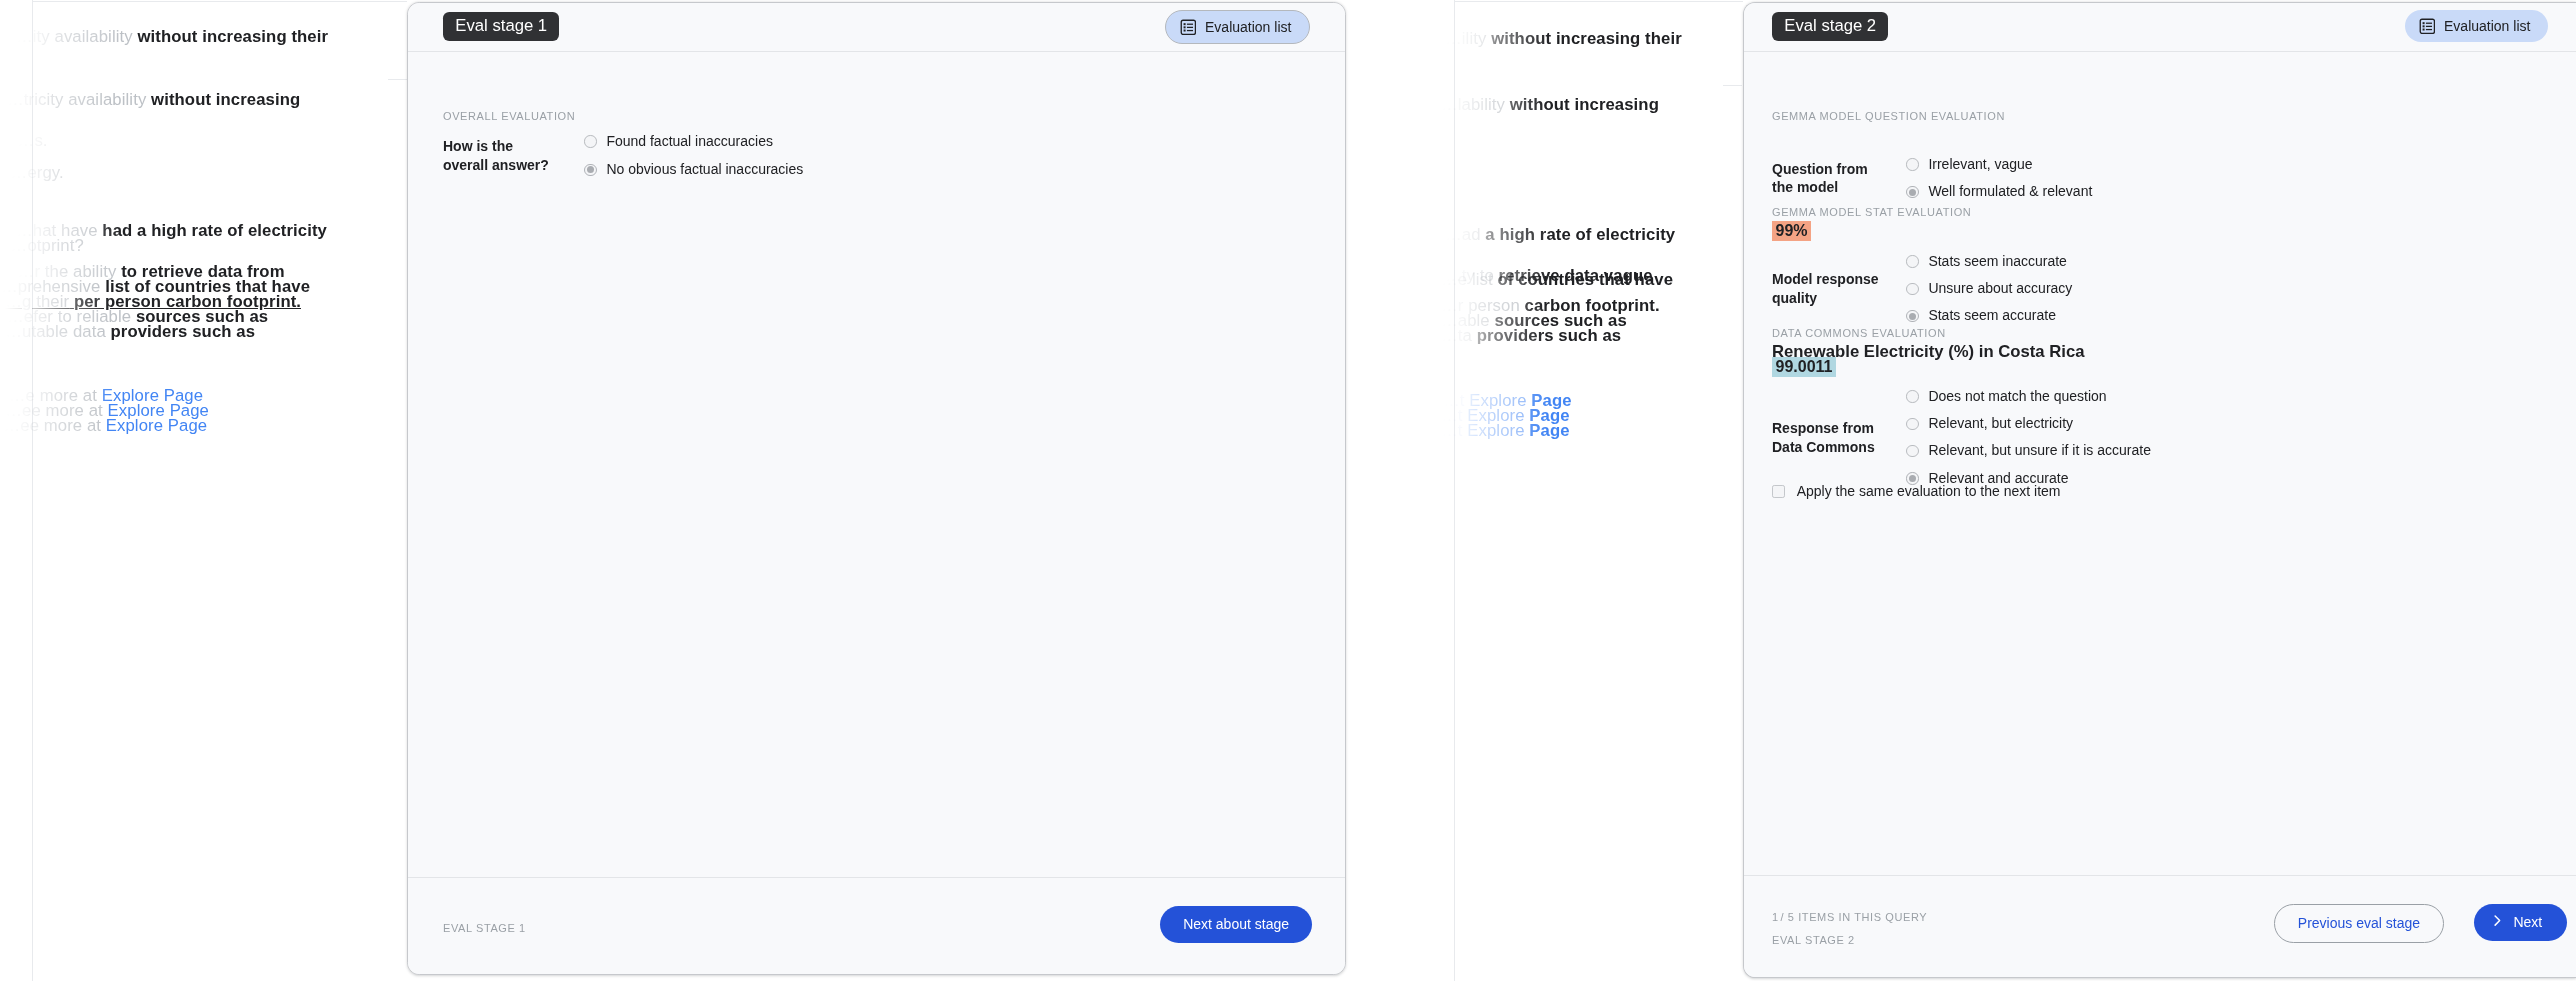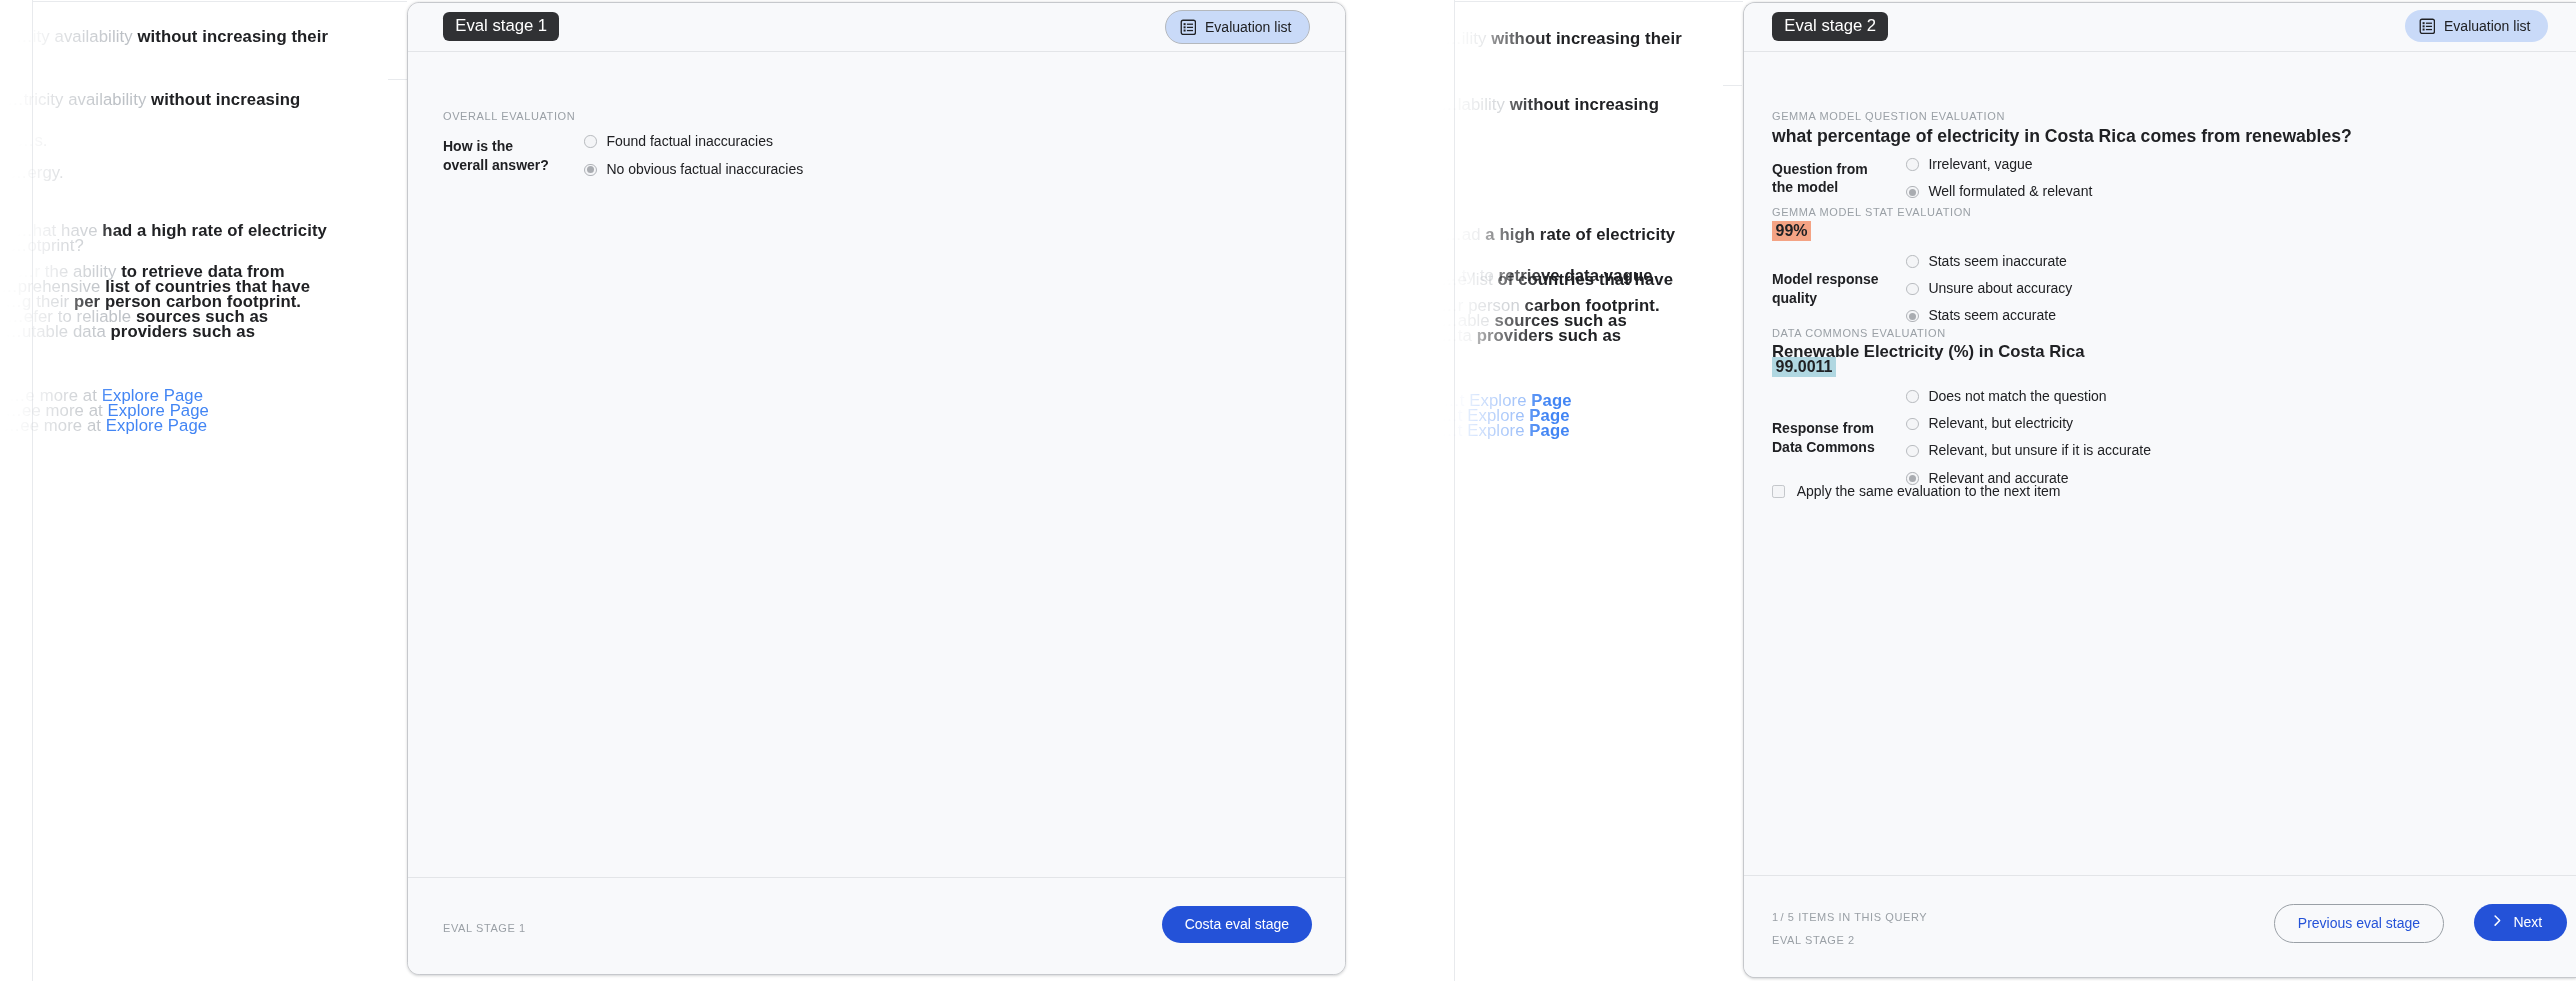--- a/index.html
+++ b/index.html
@@ -200,21 +200,21 @@
     <div class="bg-text fade-l" style="left:10.6px; top:233px;">
       <span style="color:#bdc1c6">…otprint?</span>
     </div>
 
     <div class="bg-text fade-l" style="left:17.6px; top:259px;">
       <span style="color:#bdc1c6">…r the ability</span> <b>to retrieve data from</b>
     </div>
     <div class="bg-text fade-l" style="left:1px; top:274px;">
       <span style="color:#bdc1c6">…prehensive</span> <b>list of countries that have</b>
     </div>
-    <div class="bg-text fade-l" style="left:5.3px; top:289px;">
+    <div class="bg-text fade-l" style="left:5.3px; top:289px;text-decoration:underline;">
       <span style="color:#bdc1c6">…g their</span> <b>per person carbon footprint.</b>
     </div>
     <div class="bg-text fade-l" style="left:7px; top:304px;">
       <span style="color:#bdc1c6">…efer to reliable</span> <b>sources such as</b>
     </div>
     <div class="bg-text fade-l" style="left:5.3px; top:319px;">
       <span style="color:#bdc1c6">…utable data</span> <b>providers such as</b>
     </div>
 
     <div class="bg-text fade-l" style="left:8.8px; top:383px;">
@@ -262,21 +262,21 @@
             <span class="radio checked"></span>
             <span class="opt-text">No obvious factual inaccuracies</span>
           </label>
         </div>
       </div>
     </div>
 
     <div class="card-footer" style="height:97px;">
       <div class="footer-meta" style="position:absolute; left:35px; top:44px;">EVAL STAGE 1</div>
       <button class="btn-primary" style="position:absolute; right:33px; top:28px;">
-        <span>Costa eval stage</span>
+        <span>Next about stage</span>
       </button>
     </div>
   </div>
 
   <div>
     <div class="hairline-v" style="left:1454px; top:0; height:981px;"></div>
     <div class="hairline-h" style="left:1454px; top:0.9px; width:289px;"></div>
     <div class="hairline-h" style="left:1723px; top:85px; width:19.4px;"></div>
 
     <div class="bg-text fade-l" style="left:1445px; top:25.5px;">
@@ -332,21 +332,20 @@
             <rect x="8.3" y="13.1" width="7.3" height="1.5" fill="#202124"></rect>
           </svg>
         </span>
         <span>Evaluation list</span>
       </button>
     </div>
 
     <div class="card-body">
 
       <div class="section-label" style="position:absolute; left:28px; top:58px;">GEMMA MODEL QUESTION EVALUATION</div>
-      <div class="q-title" style="position:absolute; left:28px; top:71px;">what percentage of electricity in Costa Rica comes from renewables?</div>
 
       <div class="q-row" style="position:absolute; left:28px; top:104px; width:670px;">
         <div class="q-label" style="width:115px; margin-right:19.4px;">Question from the model</div>
         <div class="opts" style="gap:9.7px;">
           <label class="opt">
             <span class="radio"></span>
             <span class="opt-text">Irrelevant, vague</span>
           </label>
           <label class="opt">
             <span class="radio checked"></span>

